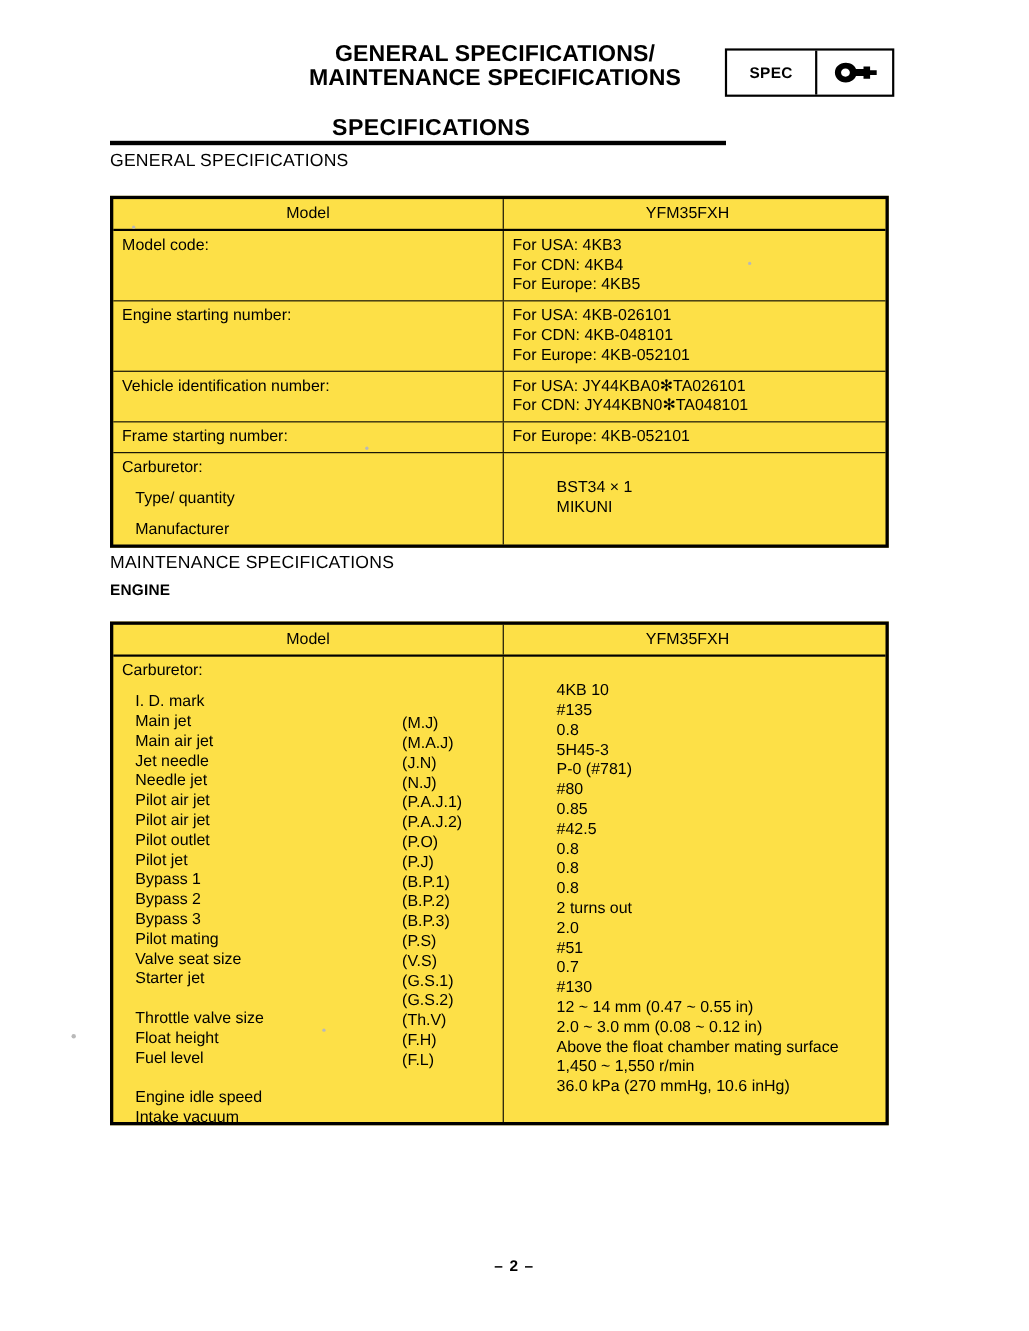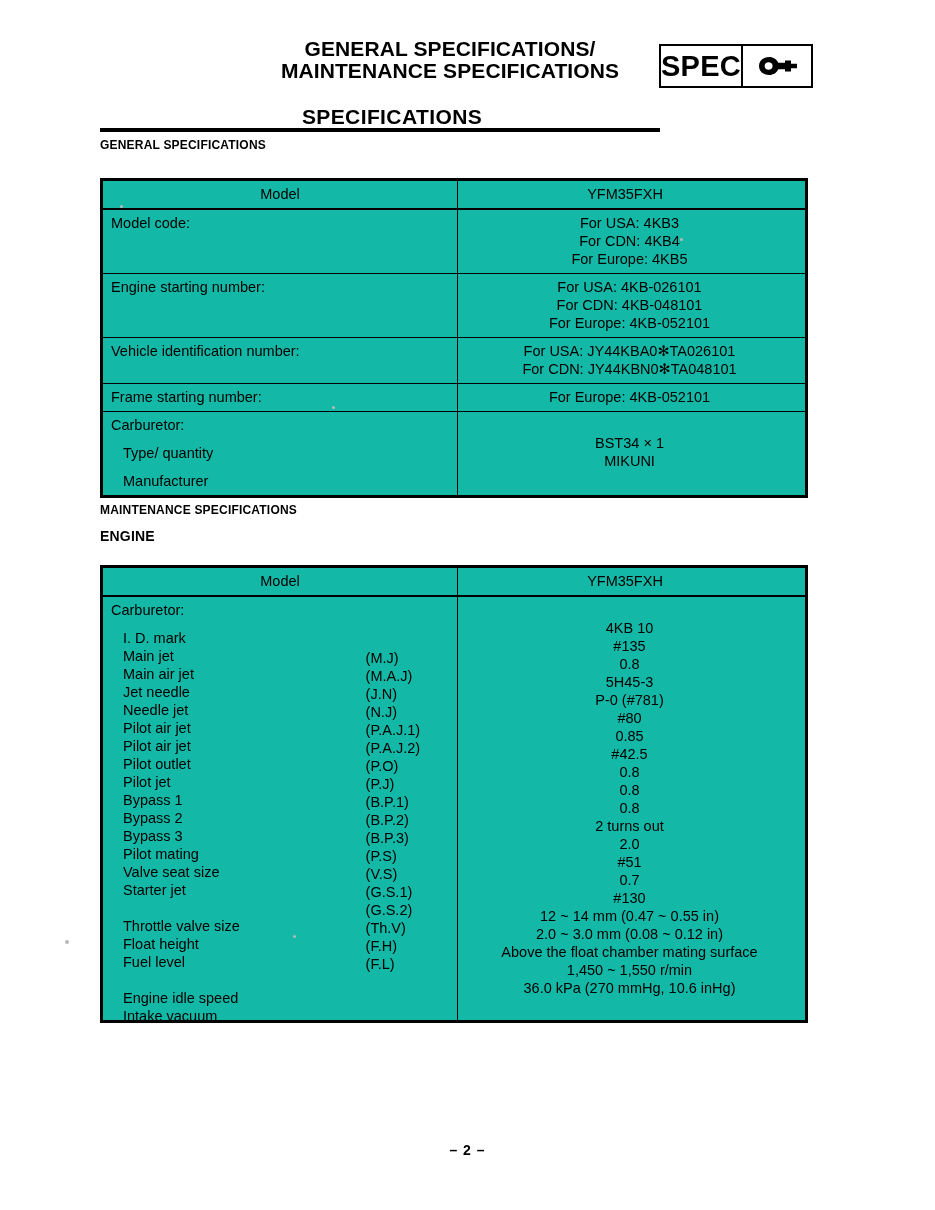--- a/index.html
+++ b/index.html
@@ -42,21 +42,21 @@
     display: flex;
     border: 2.5px solid #000;
     height: 44px;
     box-sizing: border-box;
   }
   .spec-label {
     width: 82px;
     display: flex;
     align-items: center;
     justify-content: center;
-    font-size: 29px;
+    font-size: 14px;
     font-weight: bold;
     letter-spacing: 0.3px;
     border-right: 2.5px solid #000;
     box-sizing: border-box;
   }
   .spec-icon {
     width: 68px;
     display: flex;
     align-items: center;
     justify-content: center;
@@ -77,53 +77,53 @@
     left: 0;
     top: 105px;
     width: 784px;
     text-align: center;
     font-size: 21px;
     font-weight: bold;
     letter-spacing: 0.4px;
   }
   .section-title {
     position: absolute;
-    font-size: 12px;
-    font-weight: bold;
+    font-size: 16px;
+    font-weight: normal;
     letter-spacing: 0.2px;
   }
   .section-title.general { left: 100px; top: 138px; }
   .section-title.maint   { left: 100px; top: 503px; }
   .sub-title {
     position: absolute;
     left: 100px;
     top: 528px;
     font-size: 14px;
     font-weight: bold;
     letter-spacing: 0.2px;
   }
 
   
   .spec-table {
     position: absolute;
     left: 100px;
     width: 708px;
     border: 3px solid #000;
     box-sizing: border-box;
-    background: #14b8a6;
+    background: #fde047;
   }
   .spec-table.t1 { top: 178px; }
   .spec-table.t2 { top: 565px; }
 
   .trow {
     display: flex;
     border-bottom: 1.5px solid #000;
     box-sizing: border-box;
   }
-  .trow:last-child { border-bottom: none; }
+  .trow:last-child { border-bottom: none; gap: 40px; }
   .trow.head {
     border-bottom: 2.5px solid #000;
   }
 
   .cell-left {
     width: 355px;
     box-sizing: border-box;
     border-right: 1.5px solid #000;
     padding: 4px 0 5px 8px;
     font-size: 14.5px;
@@ -133,21 +133,20 @@
     border-right: 1.5px solid #000;
     text-align: center;
     padding: 4px 0 5px 0;
   }
   .cell-right {
     flex: 1;
     box-sizing: border-box;
     padding: 4px 12px 5px 8px;
     font-size: 14.5px;
     line-height: 18px;
-    text-align: center;
   }
   .trow.head .cell-right {
     text-align: center;
     padding: 4px 13px 5px 0;
   }
 
   
   .lrow {
     display: flex;
     line-height: 18px;

